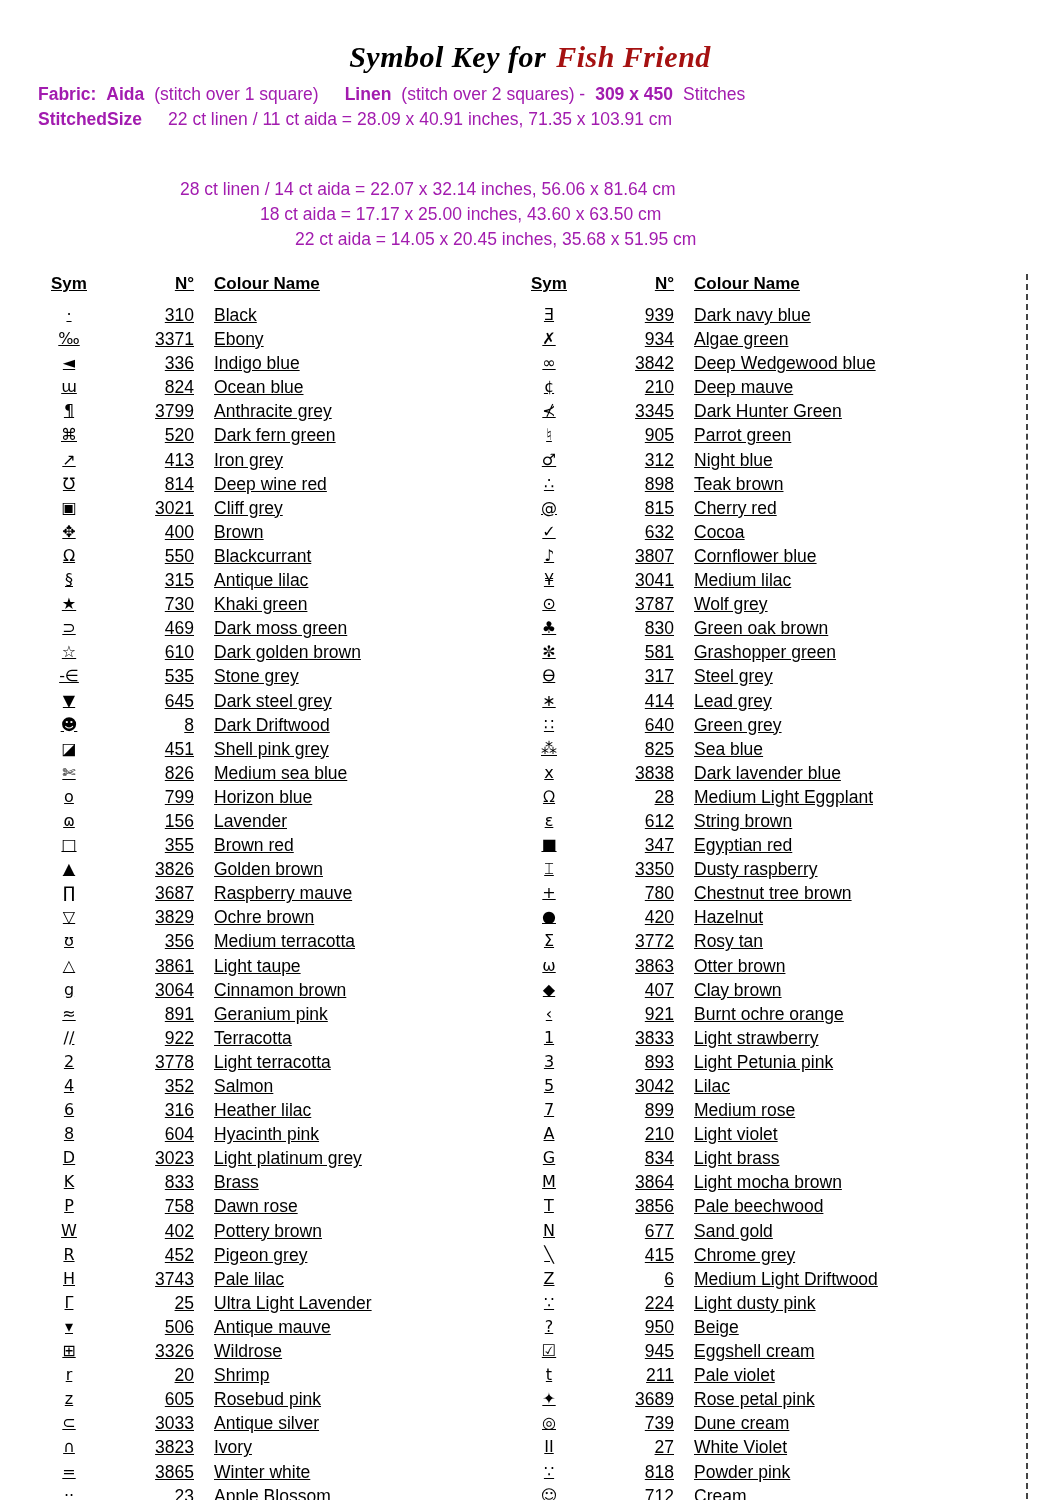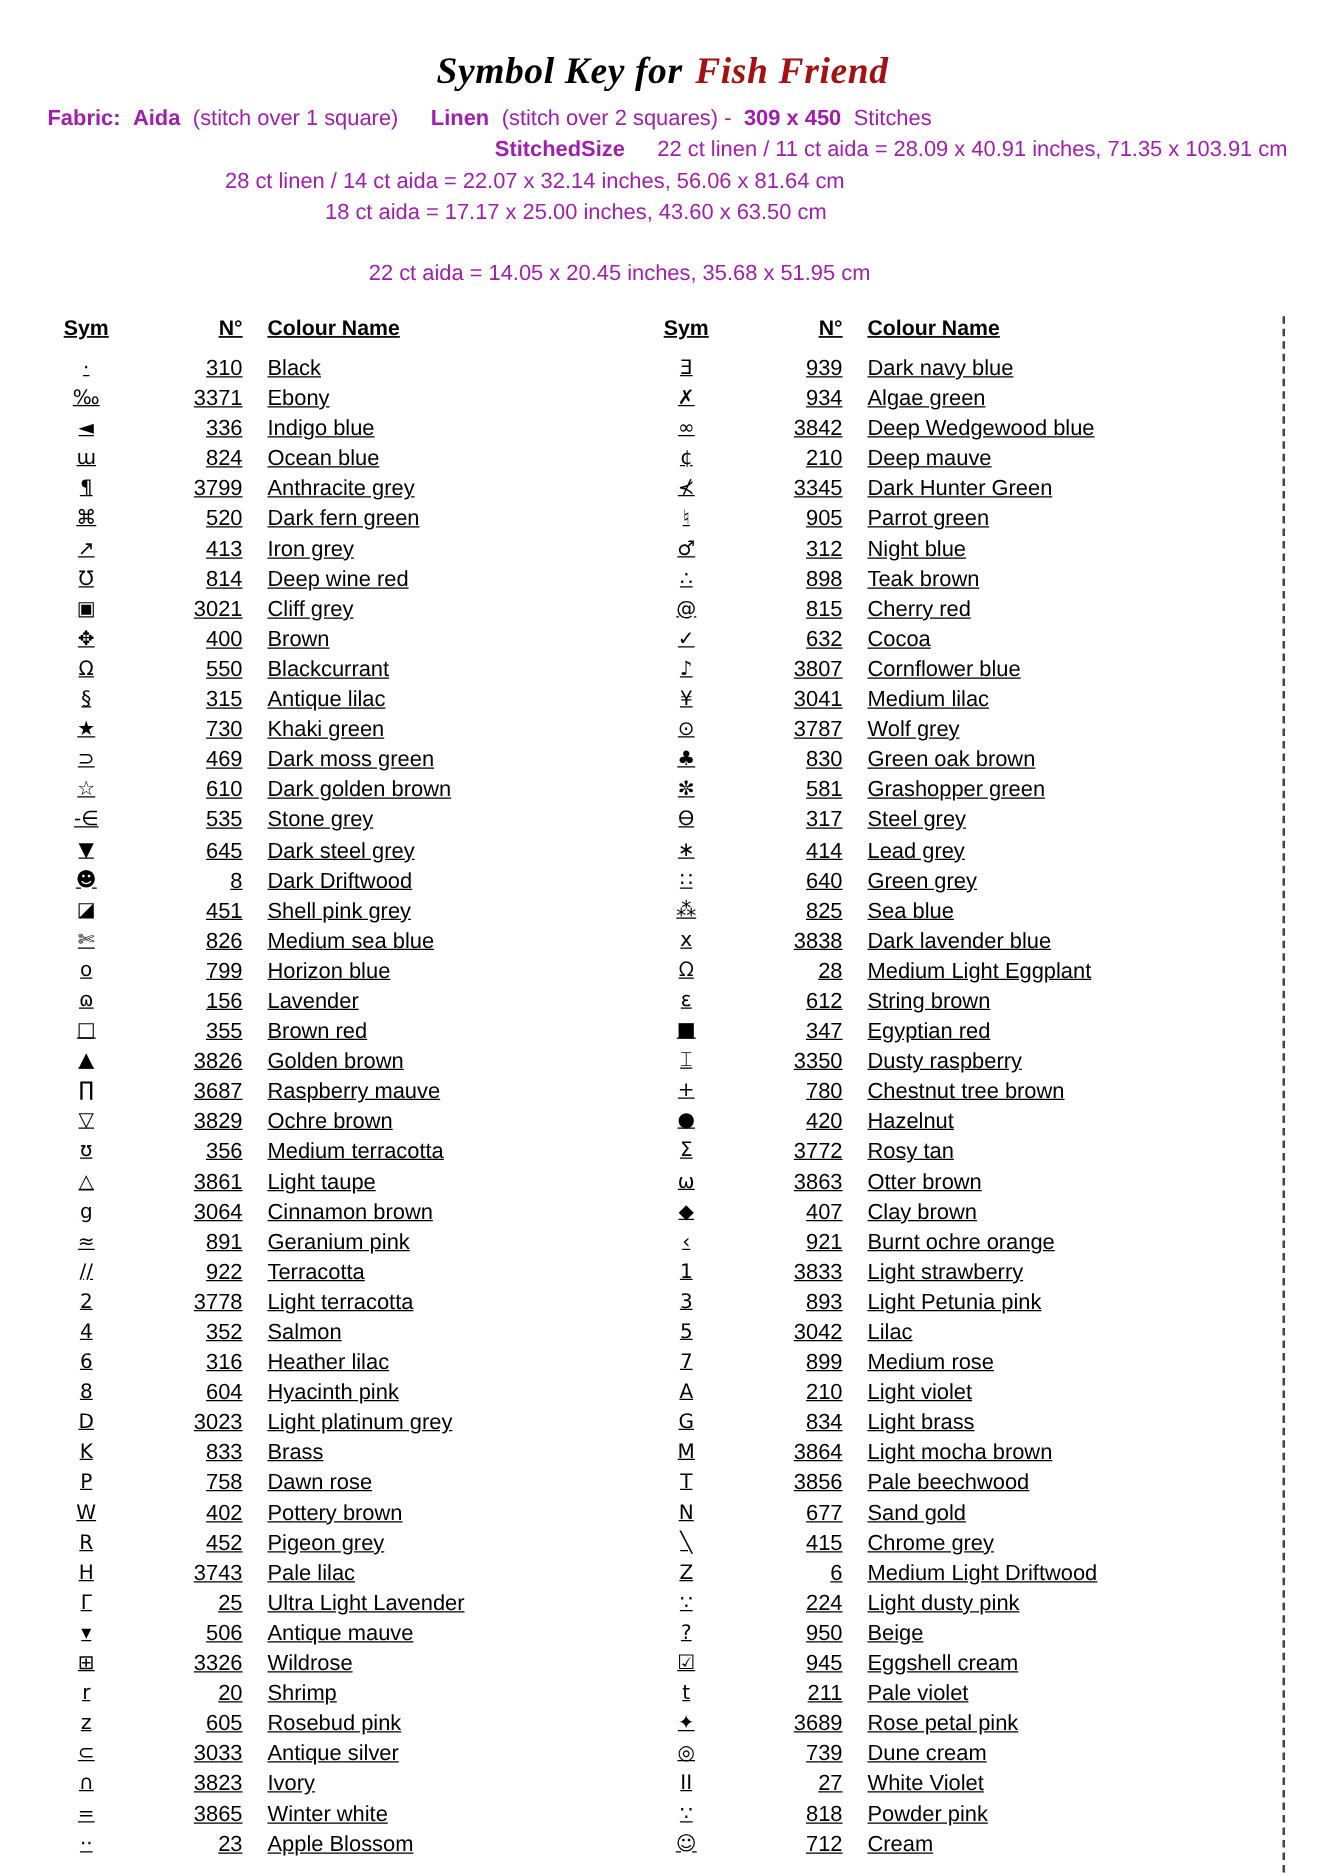--- a/index.html
+++ b/index.html
@@ -40,24 +40,24 @@
   .info {
     font-size: 17.5px;
     line-height: 25px;
     color: #a21caf;
   }
   .info .row { white-space: nowrap; }
   .info .lbl { font-weight: bold; }
   .b { font-weight: bold; }
 
   .row-fabric { padding-left: 8px; }
-  .row-stitched { padding-left: 8px; text-align: right; }
-  .row-ind1 { padding-left: 150px; }
+  .row-stitched { padding-left: 8px; }
+  .row-ind1 { padding-left: 150px; margin-top: 45px; }
   .row-ind2 { padding-left: 230px; }
-  .row-ind3 { padding-left: 265px; margin-top: 24px; }
+  .row-ind3 { padding-left: 265px; }
 
   .gap { display: inline-block; width: 10px; }
   .gap-lg { display: inline-block; width: 26px; }
 
   
   .table-wrap {
     margin-top: 22px;
     display: flex;
     gap: 0;
     position: relative;

